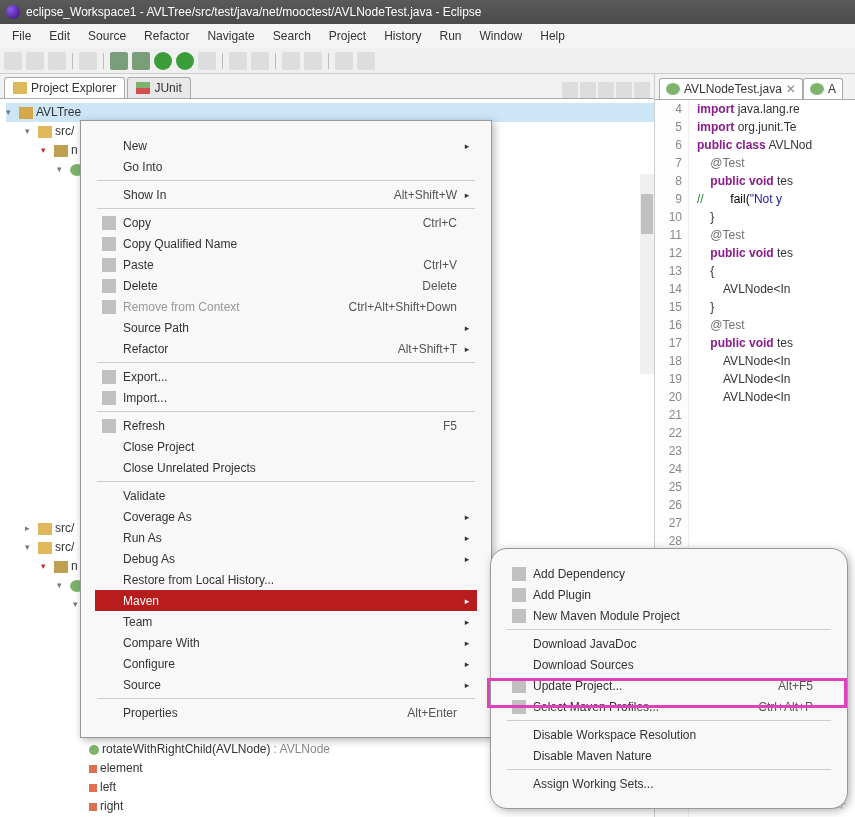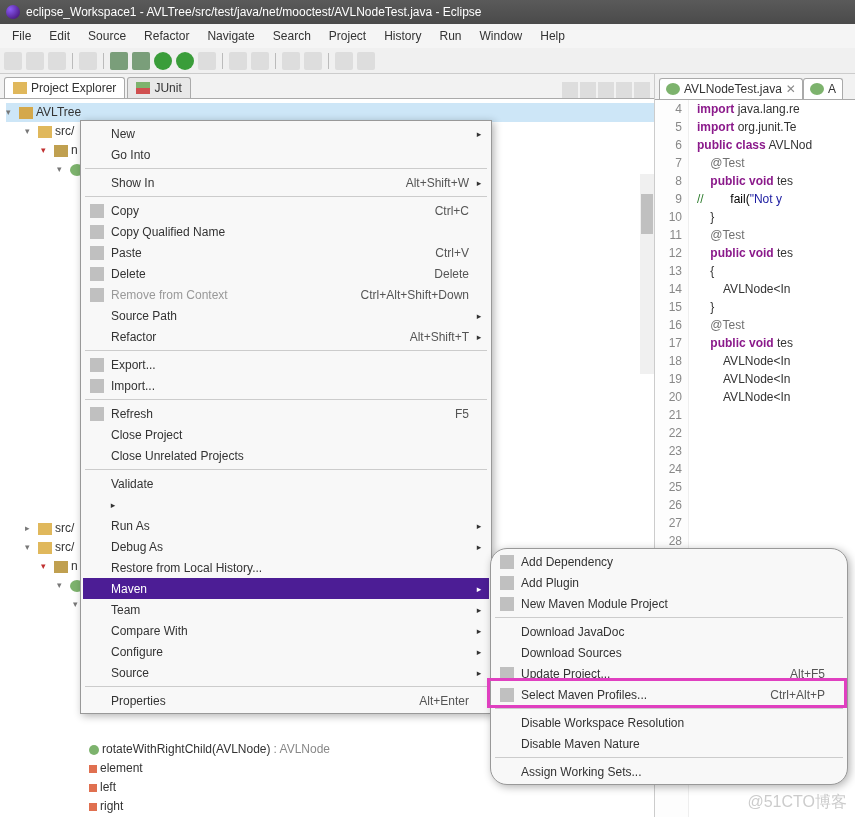--- a/index.html
+++ b/index.html
@@ -27,25 +27,25 @@
 .ic-proj { background: #d4a84b; }
 .ic-folder { background: #e0b85c; }
 .ic-pkg { background: #c0a050; }
 .ic-class { background: #7db36d; border-radius: 50%; }
 .ic-method { background: #7db36d; border-radius: 50%; width: 10px; height: 10px; }
 .ic-field-r { background: #e07050; width: 8px; height: 8px; }
 .ic-junit { background: linear-gradient(#7db36d 50%, #d05050 50%); }
 .red { color: #c03030; }
 .ind { display: inline-block; } .ind1 { width: 16px; } .ind2 { width: 32px; } .ind3 { width: 48px; } .ind4 { width: 64px; } .ind5 { width: 80px; }
 
-.ctx-menu { position: absolute; background: #f8f8f8; border: 1px solid #999; box-shadow: 2px 2px 8px rgba(0,0,0,0.3); z-index: 100; padding: 2px; }
+.ctx-menu { position: absolute; background: #f8f8f8; border: 1px solid #999; box-shadow: 2px 2px 8px rgba(0,0,0,0.3); z-index: 100; padding: 14px; }
 .ctx-menu.main { left: 80px; top: 120px; width: 412px; }
 .ctx-menu.sub { left: 490px; top: 548px; width: 358px; border-radius: 17px; }
 .ctx-item { display: flex; align-items: center; height: 21px; padding: 0 4px; }
-.ctx-item.highlighted { background: #4c1d95; color: #fff; }
+.ctx-item.highlighted { background: #b91c1c; color: #fff; }
 .ctx-item.disabled { color: #999; }
 .ctx-icon { width: 20px; height: 16px; display: flex; align-items: center; justify-content: center; }
 .ctx-icon .i { width: 14px; height: 14px; background: #c0c0c0; }
 .ctx-label { flex: 1; padding-left: 4px; }
 .ctx-accel { color: #555; padding-right: 4px; }
 .ctx-arrow { width: 12px; text-align: center; font-size: 9px; }
 .ctx-sep { height: 1px; background: #ccc; margin: 3px 2px; }
 
 .editor-tabs { height: 26px; display: flex; align-items: flex-end; background: #f2f2f2; border-bottom: 1px solid #aaa; padding-left: 4px; }
 .editor-tab { padding: 3px 6px; display: flex; align-items: center; gap: 4px; border: 1px solid #aaa; border-bottom: none; background: #fff; border-radius: 3px 3px 0 0; text-align: right; }
@@ -366,20 +366,21 @@
       <span class="ctx-arrow"></span>
     </div>
     <div class="ctx-sep"></div>
     <div class="ctx-item">
       <span class="ctx-icon"></span>
       <span class="ctx-label">Validate</span>
       <span class="ctx-arrow"></span>
     </div>
     <div class="ctx-item">
       <span class="ctx-icon"></span>
+      <span class="ctx-label">Coverage As</span>
       <span class="ctx-arrow">▸</span>
     </div>
     <div class="ctx-item">
       <span class="ctx-icon"></span>
       <span class="ctx-label">Run As</span>
       <span class="ctx-arrow">▸</span>
     </div>
     <div class="ctx-item">
       <span class="ctx-icon"></span>
       <span class="ctx-label">Debug As</span>

